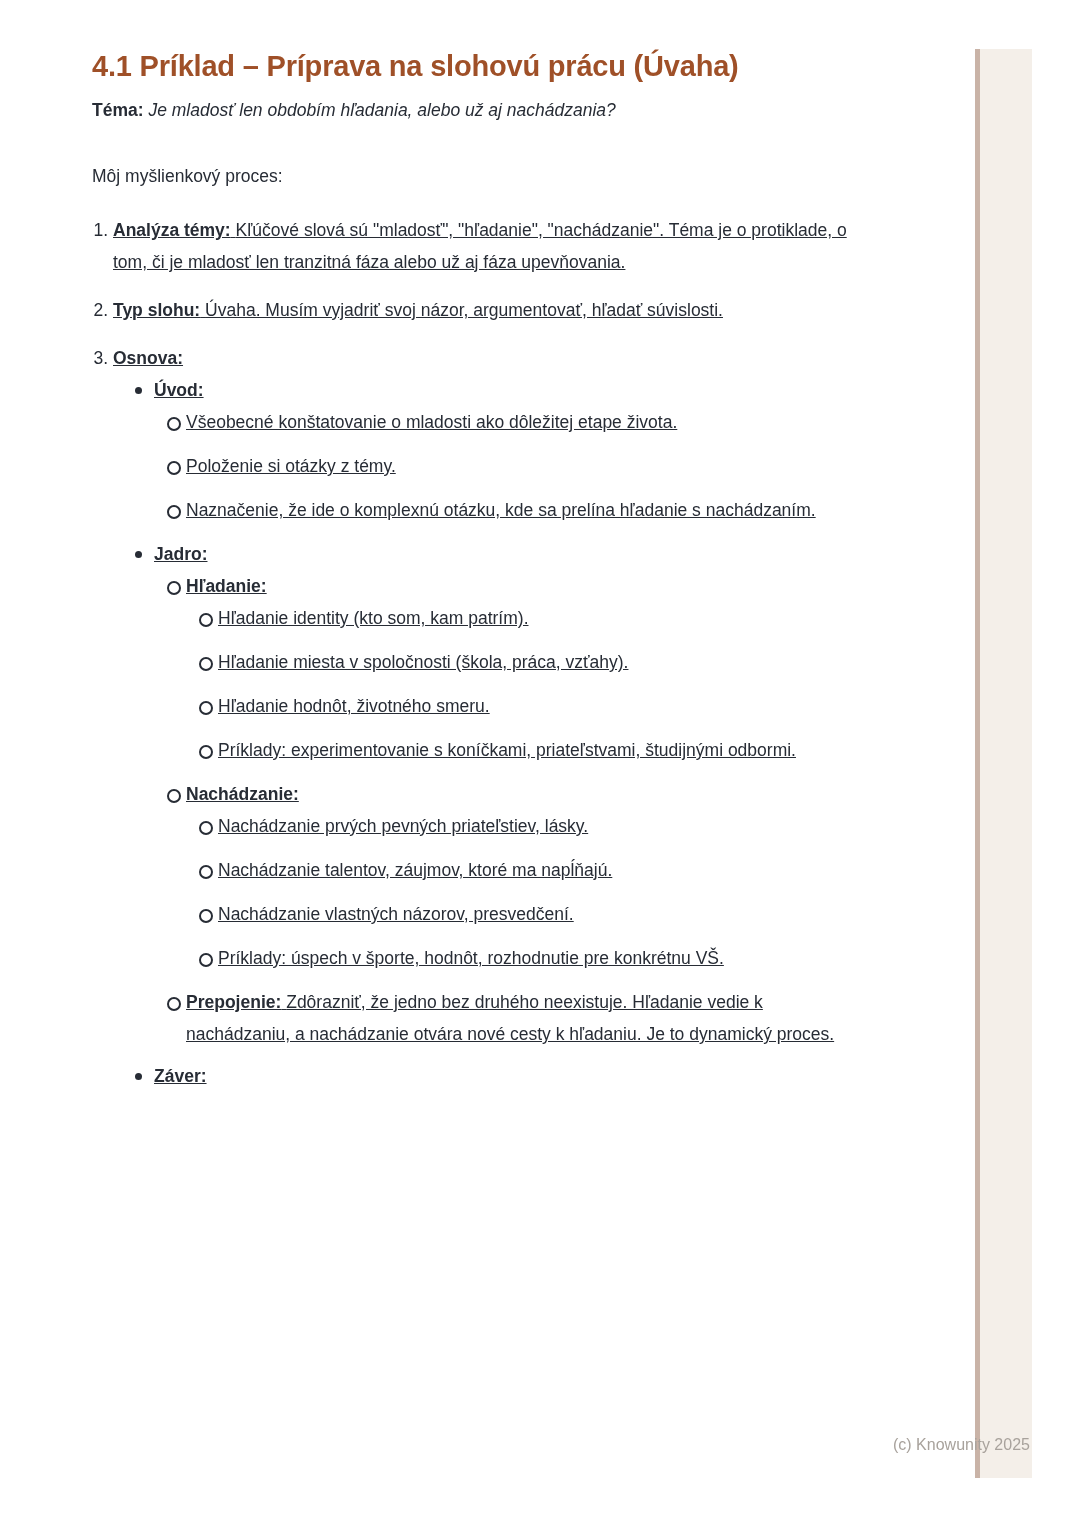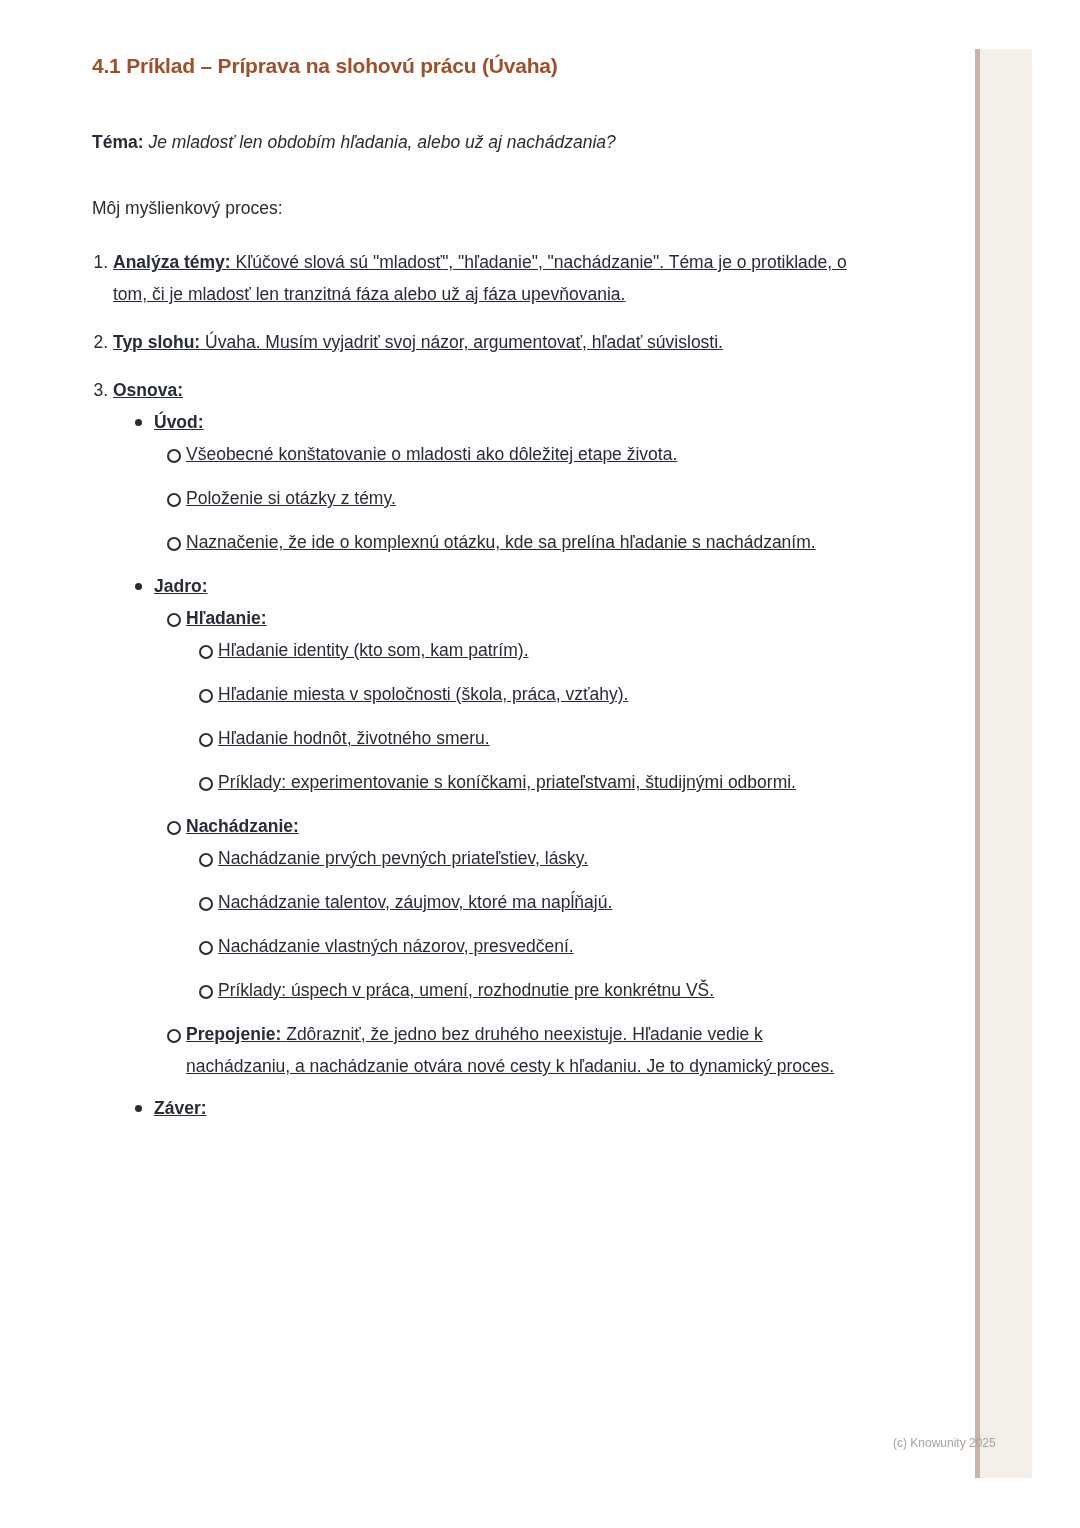--- a/index.html
+++ b/index.html
@@ -25,22 +25,22 @@
   }
   .accent-panel{
     position:absolute;left:980px;top:49px;width:52px;height:1429px;
     background:var(--bar_panel);z-index:1;
   }
   .content{
     position:absolute;left:92px;top:0;width:762px;z-index:2;
   }
   h1{
     color:var(--heading);
-    font-size:21px;line-height:32px;font-weight:700;
-    margin:50px 0 44px;letter-spacing:-0.2px;
+    font-size:29px;line-height:32px;font-weight:700;
+    margin:50px 0 12px;letter-spacing:-0.2px;
   }
   p,li{line-height:32px;}
   .tema{margin:0 0 34px;}
   .tema strong{font-weight:700;}
   .tema em{font-style:italic;}
   .process{font-weight:400;margin:0 0 22px;}
   .lead{font-weight:700;}
   ol.top{
     margin:0;padding-left:21px;list-style:decimal;text-decoration:underline;
   }
@@ -58,21 +58,21 @@
   li.b3::before,li.b4::before{
     content:"";position:absolute;left:-19px;top:11px;
     width:10px;height:10px;border-radius:50%;
     border:2px solid var(--text);background:transparent;
   }
   li.leaf{margin:0 0 12px;}
   li.hdr{margin-top:10px;}
   ul > li.hdr:first-child{margin-top:0;}
   .watermark{
     position:absolute;left:893px;top:1436px;z-index:3;
-    font-size:12px;color:var(--watermark);white-space:nowrap;
+    font-size:16px;color:var(--watermark);white-space:nowrap;
   }
 </style>
 </head>
 <body>
 
 <div class="accent-line"></div>
 <div class="accent-panel"></div>
 
 <div class="content">
 
@@ -109,21 +109,21 @@
                 <li class="b4 leaf">Hľadanie hodnôt, životného smeru.</li>
                 <li class="b4 leaf">Príklady: experimentovanie s koníčkami, priateľstvami, študijnými odbormi.</li>
               </ul>
             </li>
 
             <li class="b3 hdr"><span class="lead">Nachádzanie:</span>
               <ul>
                 <li class="b4 leaf">Nachádzanie prvých pevných priateľstiev, lásky.</li>
                 <li class="b4 leaf">Nachádzanie talentov, záujmov, ktoré ma napĺňajú.</li>
                 <li class="b4 leaf">Nachádzanie vlastných názorov, presvedčení.</li>
-                <li class="b4 leaf">Príklady: úspech v práca, umení, rozhodnutie pre konkrétnu VŠ.</li>
+                <li class="b4 leaf">Príklady: úspech v športe, hodnôt, rozhodnutie pre konkrétnu VŠ.</li>
               </ul>
             </li>
 
             <li class="b3 hdr"><span class="lead">Prepojenie:</span> <span>Zdôrazniť, že jedno bez druhého neexistuje. Hľadanie vedie k nachádzaniu, a nachádzanie otvára nové cesty k hľadaniu. Je to dynamický proces.</span></li>
 
           </ul>
         </li>
 
         <li class="b2 hdr"><span class="lead">Záver:</span>
         </li>

